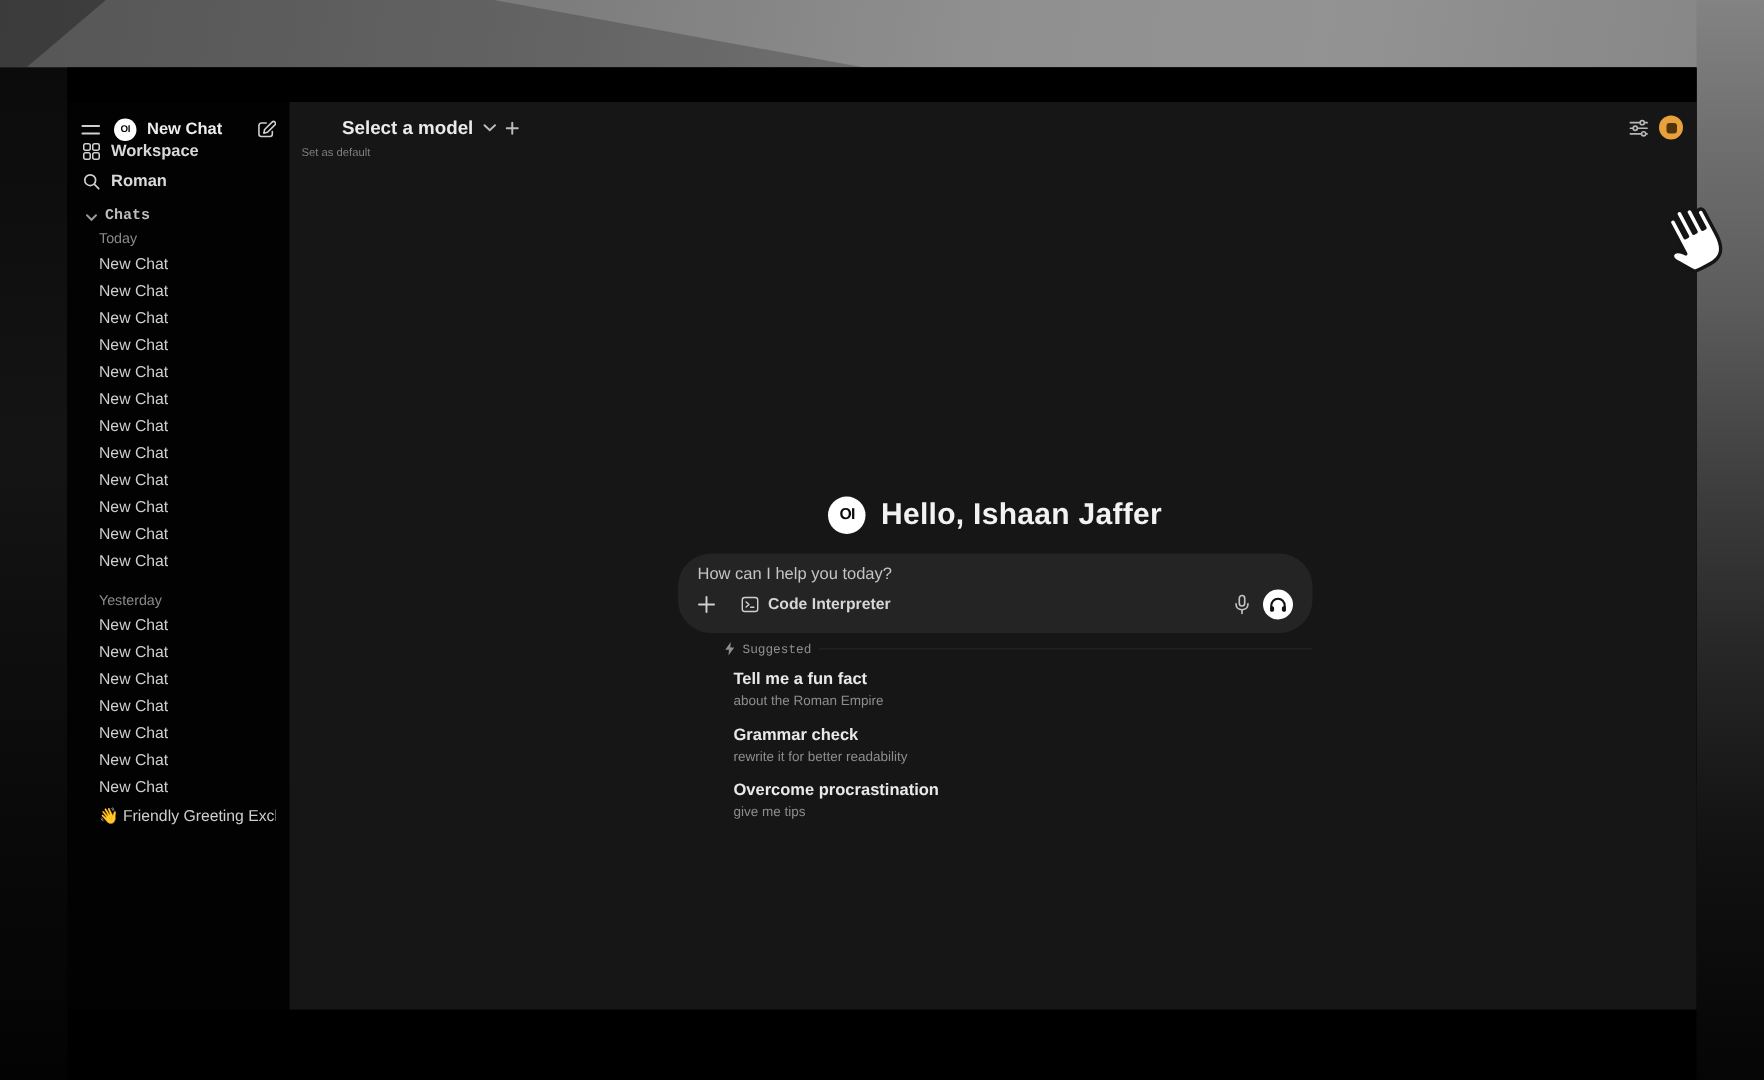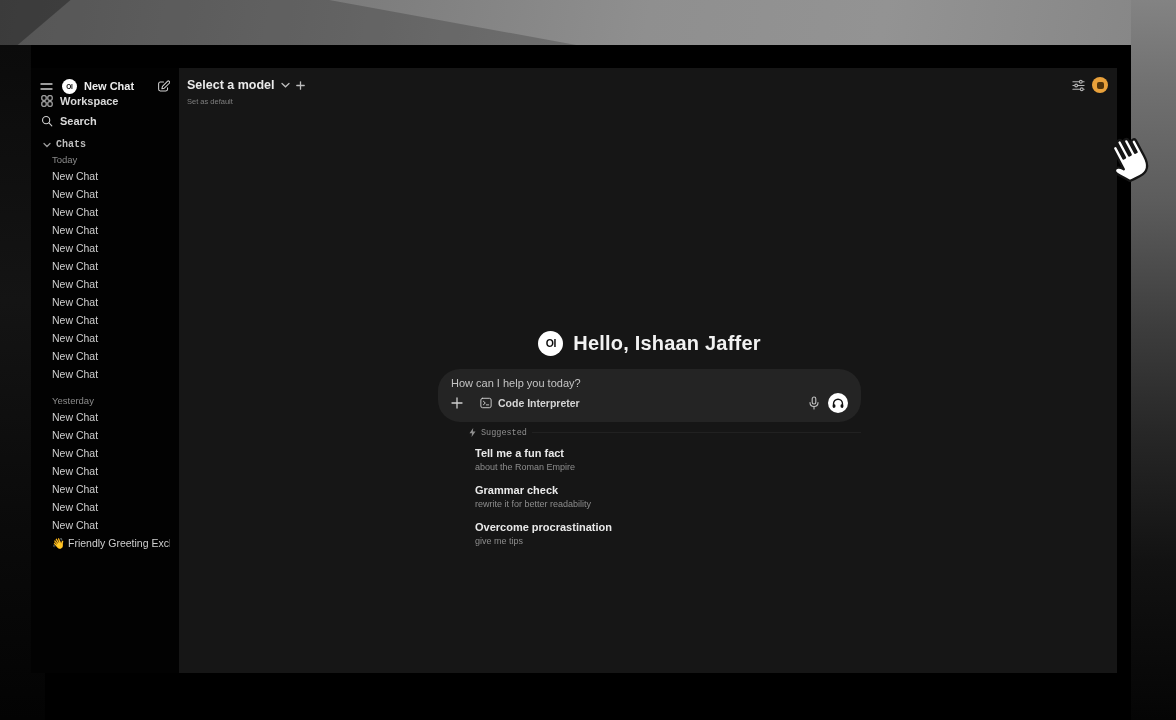--- a/index.html
+++ b/index.html
@@ -13,21 +13,21 @@
   .wp-top .wedge { position:absolute; inset:0; background:rgba(0,0,0,0.20);
             clip-path:polygon(0 0,28% 0,49% 100%,0 100%); }
   .wp-top .wedge2 { position:absolute; inset:0; background:rgba(0,0,0,0.30);
             clip-path:polygon(0 0,6% 0,1.5% 100%,0 100%); }
   .wp-right { position:absolute; left:1131px; top:0; width:45px; height:720px;
             background:linear-gradient(180deg,#838383 0%,#6f6f6f 13%,#5c5c5c 28%,#3c3c3c 46%,#272727 60%,#121212 78%,#050505 100%); }
   .wp-left { position:absolute; left:0; top:45px; width:45px; height:675px;
             background:linear-gradient(180deg,#0b0b0b 0%,#141414 38%,#0b0b0b 68%,#030303 100%); }
 
   
-  .app { position:absolute; left:31px; top:45px; width:1086px; height:478px; background:#020202; }
+  .app { position:absolute; left:45px; top:45px; width:1086px; height:478px; background:#020202; }
   .app-top { height:23px; background:#000; }
   .app-body { display:flex; height:605px; }
 
   
   .sidebar { width:148px; background:#020202; padding:0 9px; flex:none; color:#cfcfcf; }
   .s-header { height:16px; margin-top:10px; display:flex; align-items:center; }
   .s-logo { width:15px; height:15px; border-radius:50%; background:#fff; color:#0a0a0a;
             font-size:6.5px; font-weight:800; display:flex; align-items:center; justify-content:center;
             margin-left:9px; letter-spacing:-0.3px; }
   .s-title { margin-left:7px; font-size:11px; font-weight:700; color:#ededed; }
@@ -40,21 +40,21 @@
              color:#8b8b8b; padding-left:12px; }
   .s-group-label.yst { margin-top:10px; }
   .s-chat-item { height:18px; display:flex; align-items:center; font-size:10.5px;
              color:#cfcfcf; padding-left:12px; border-radius:5px; cursor:pointer;
              white-space:nowrap; overflow:hidden; }
   .icon { display:flex; flex:none; }
 
   
   .main { flex:1; background:#161616; position:relative; }
   .main-hdr { position:relative; padding:10px 9px 0 8px; height:40px; }
-  .model-row { display:flex; align-items:center; gap:6px; }
+  .model-row { display:flex; align-items:center; gap:6px;margin-left:27px; }
   .model-label { font-size:12.5px; font-weight:700; color:#eaeaea; cursor:pointer; }
   .set-default { margin-top:5px; font-size:7.5px; color:#7f7f7f; cursor:pointer; }
   .hdr-right { position:absolute; top:9px; right:9px; display:flex; align-items:center; gap:7px; }
   .avatar { width:16px; height:16px; border-radius:50%; background:#E9A13B;
             display:flex; align-items:center; justify-content:center; cursor:pointer; }
   .avatar .ph { width:7px; height:7px; border-radius:2px; background:rgba(55,33,4,0.85); }
 
   .center { position:absolute; left:259px; top:262px; width:423px; }
   .greeting { display:flex; align-items:center; justify-content:center; gap:10px; height:26px; }
   .g-logo { width:25px; height:25px; border-radius:50%; background:#fff; color:#0a0a0a;
@@ -133,21 +133,21 @@
         <span>Workspace</span>
       </div>
 
       <div class="s-nav">
         <span class="icon">
           <svg width="12" height="12" viewBox="0 0 14 14" fill="none" stroke="#cfcfcf" stroke-width="1.3" stroke-linecap="round">
               <circle cx="6" cy="6" r="4.2"></circle>
               <line x1="9.3" y1="9.3" x2="12.6" y2="12.6"></line>
             </svg>
         </span>
-        <span>Search</span>
+        <span>Roman</span>
       </div>
 
       <div class="s-chats">
         <span class="icon">
           <svg width="8" height="6" viewBox="0 0 8 6" fill="none" stroke="#9a9a9a" stroke-width="1.3" stroke-linecap="round">
               <path d="M1 1.5 L4 4.5 L7 1.5"></path>
             </svg>
         </span>
         <span>Chats</span>
       </div>

